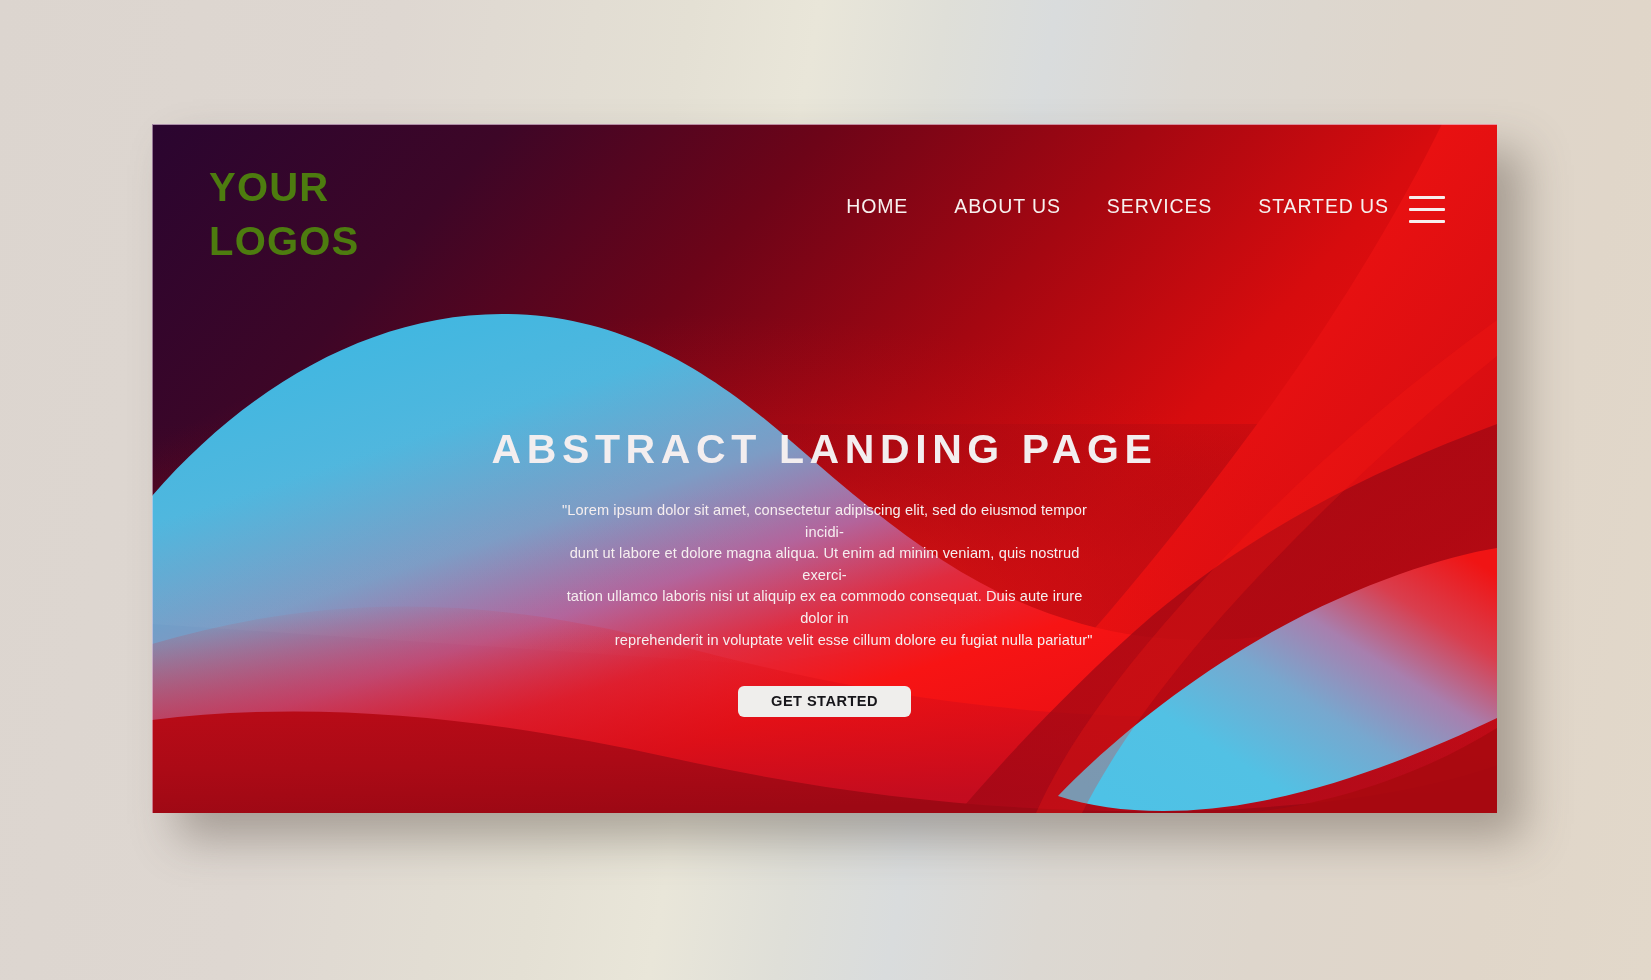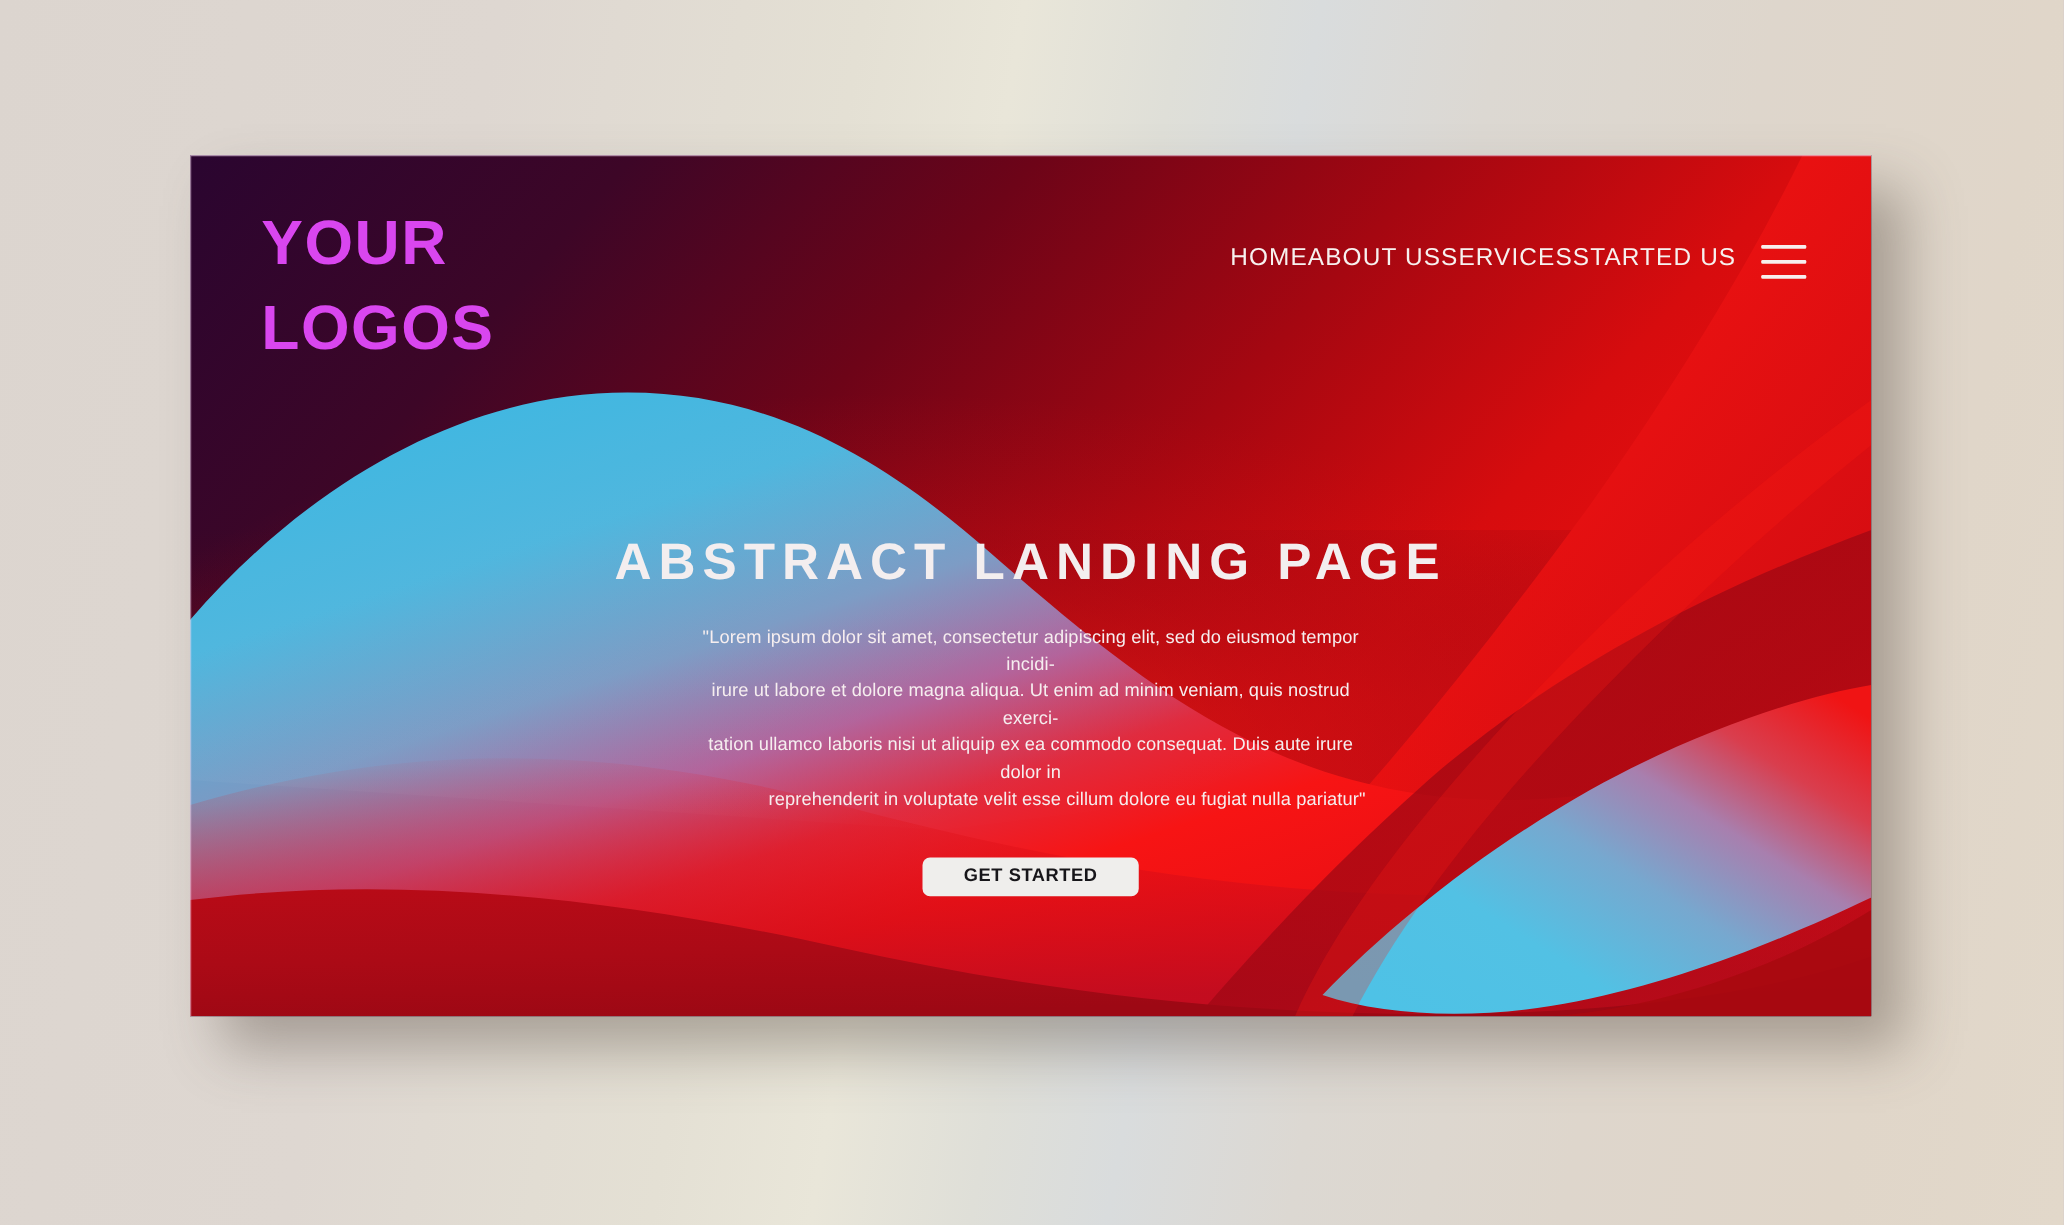--- a/index.html
+++ b/index.html
@@ -68,35 +68,36 @@
     position: absolute;
     inset: 0;
     z-index: 40;
   }
 
   
   #logo {
     position: absolute;
     left: 57px;
     top: 36px;
-    color: #d946ef;
-    font-size: 50px;
+    color: #4d7c0f;
+    font-size: 40px;
     font-weight: 700;
     line-height: 1.36;
     letter-spacing: 1.2px;
   }
   #logo .logo-line { display: block; }
 
   
   #navbar {
     position: absolute;
     right: 108px;
     top: 71px;
     display: flex;
     align-items: center;
+    gap: 46px;
   }
   .nav-link {
     color: #f7f1ef;
     font-size: 19.5px;
     font-weight: 400;
     letter-spacing: 0.9px;
     white-space: nowrap;
     cursor: pointer;
   }
   #hamburger-button {
@@ -318,21 +319,21 @@
         <span></span>
         <span></span>
         <span></span>
       </div>
 
       <div id="hero">
         <h1 id="hero-title">ABSTRACT LANDING PAGE</h1>
 
         <div id="hero-paragraph">
           <span class="p-line">"Lorem ipsum dolor sit amet, consectetur adipiscing elit, sed do eiusmod tempor incidi-</span>
-          <span class="p-line">irure ut labore et dolore magna aliqua. Ut enim ad minim veniam, quis nostrud exerci-</span>
+          <span class="p-line">dunt ut labore et dolore magna aliqua. Ut enim ad minim veniam, quis nostrud exerci-</span>
           <span class="p-line">tation ullamco laboris nisi ut aliquip ex ea commodo consequat. Duis aute irure dolor in</span>
           <span class="p-line last">reprehenderit in voluptate velit esse cillum dolore eu fugiat nulla pariatur"</span>
         </div>
 
         <div id="cta-row">
           <button id="get-started-button">GET STARTED</button>
         </div>
       </div>
 
     </div>

